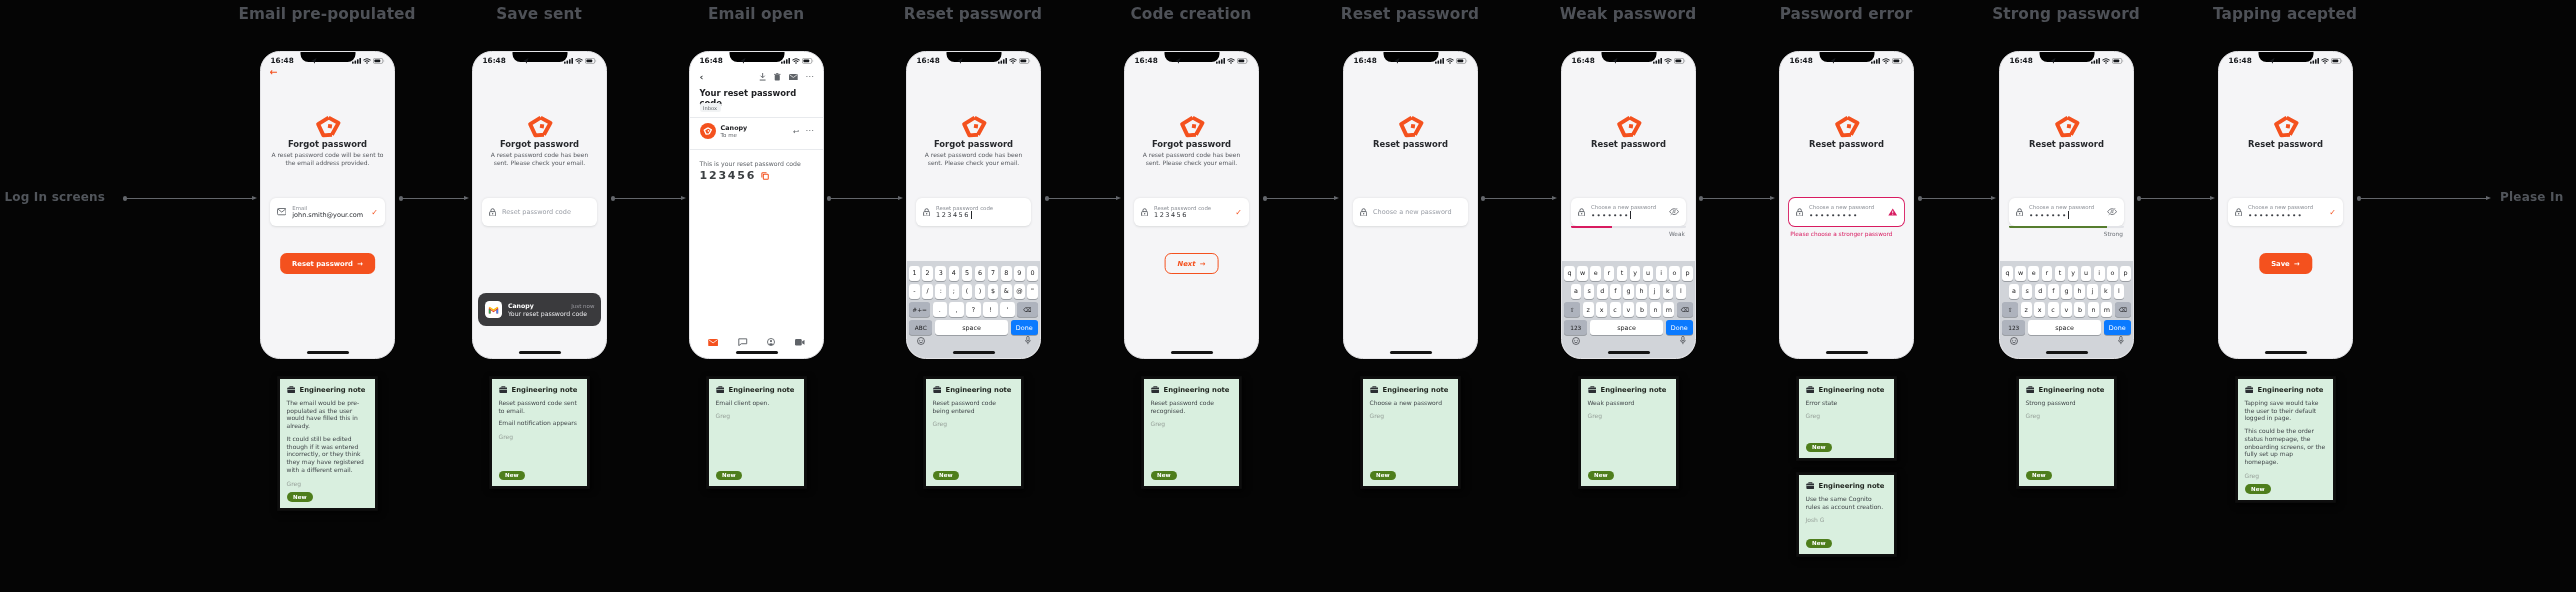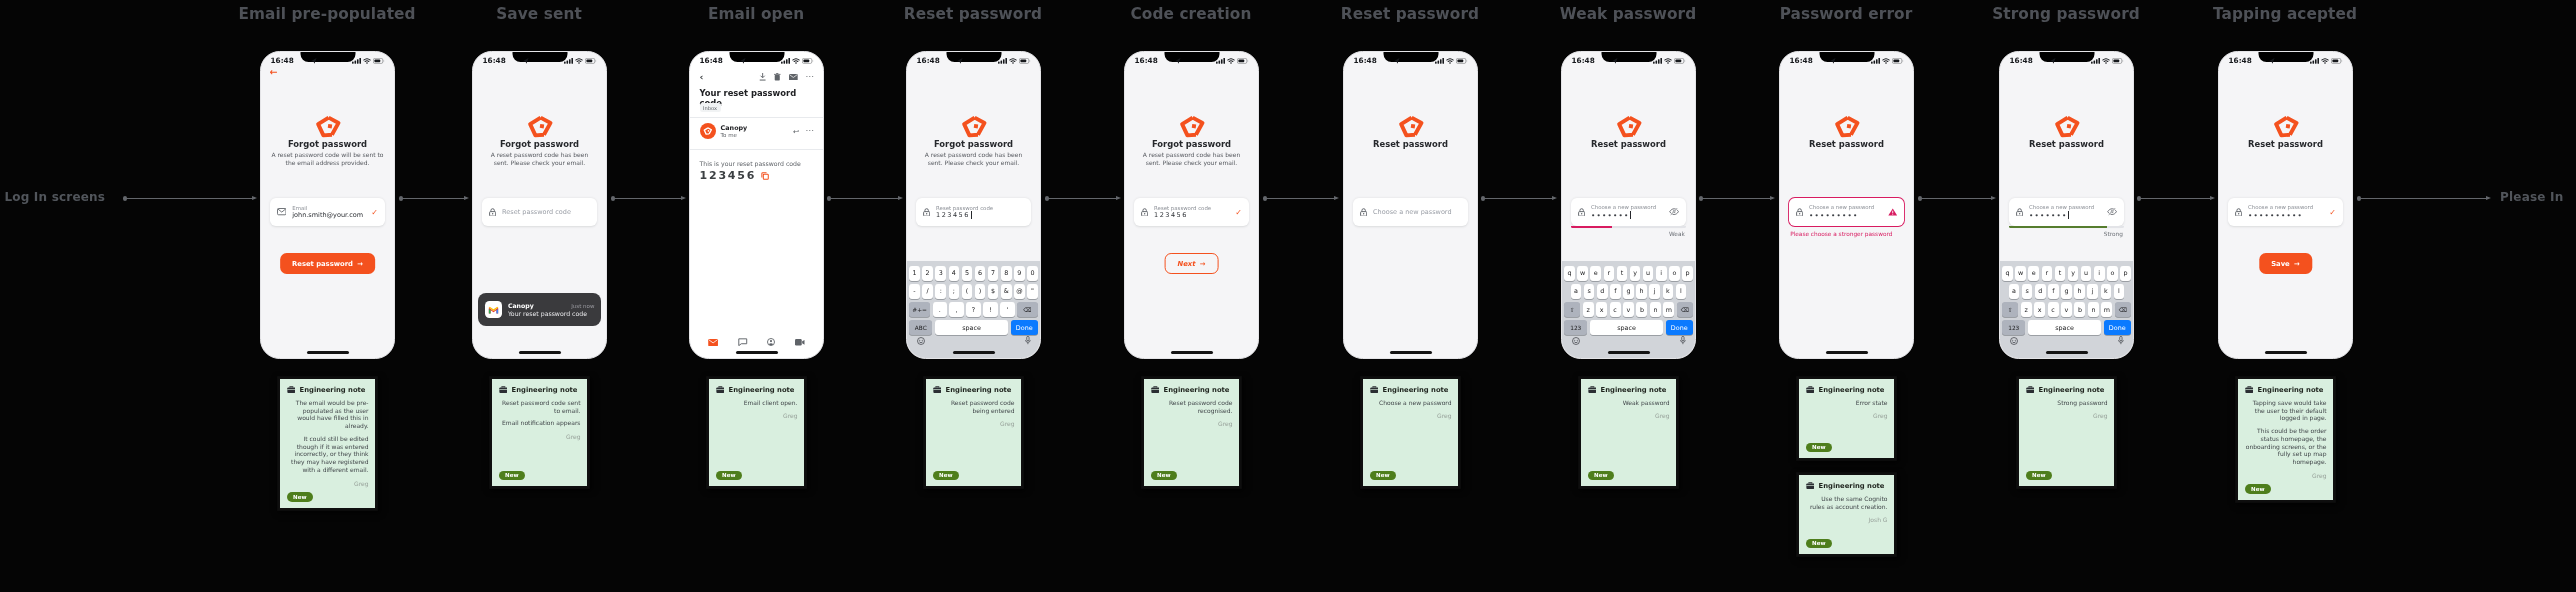--- a/index.html
+++ b/index.html
@@ -83,21 +83,21 @@
   .kb-qwerty .krow1{margin:0 8.7px 3.6px;}
   .key{flex:1;background:#fff;border-radius:2.9px;box-shadow:0 0.7px 0 #898d93;font-size:6.4px;color:#1c1c1e;
        display:flex;align-items:center;justify-content:center;overflow:hidden;}
   .key.special{background:#aeb3bd;flex:1.45;font-size:5.8px;}
   .key.space{flex:4.6;}
   .key.done{background:#0a7aff;color:#fff;flex:1.7;font-weight:500;}
   .kutil{display:flex;justify-content:space-between;align-items:center;padding:0 9.5px;height:14.5px;}
   
   .note{position:absolute;left:19px;width:97px;min-height:109px;background:#d9efdf;border:1.5px solid #0f0f0f;
         box-shadow:0 0 0 1.8px rgba(15,15,15,.9),1.5px 2.2px 5.8px 2.2px rgba(0,0,0,.85);
-        padding:6.5px 6.5px 5.8px;box-sizing:border-box;display:flex;flex-direction:column;font-size:6px;color:#41464a;text-align:right;}
+        padding:6.5px 6.5px 5.8px;box-sizing:border-box;display:flex;flex-direction:column;font-size:6px;color:#41464a;}
   .note-head{display:flex;align-items:center;gap:4.4px;font-size:6.8px;font-weight:bold;color:#1f241e;margin-bottom:5.1px;}
   .note p{margin:0 0 4.4px;line-height:1.32;font-weight:500;}
   .note-author{color:#98a29b;margin:1.5px 0 5.1px;}
   .badge{margin-top:auto;align-self:flex-start;background:#4e7e1c;color:#fff;font-weight:bold;font-size:5.5px;
          padding:1.8px 6.5px;border-radius:5.8px;letter-spacing:0.1px;}
   .note.short{min-height:81px;}
   svg{display:block;}
 </style>
 </head>
 <body>

